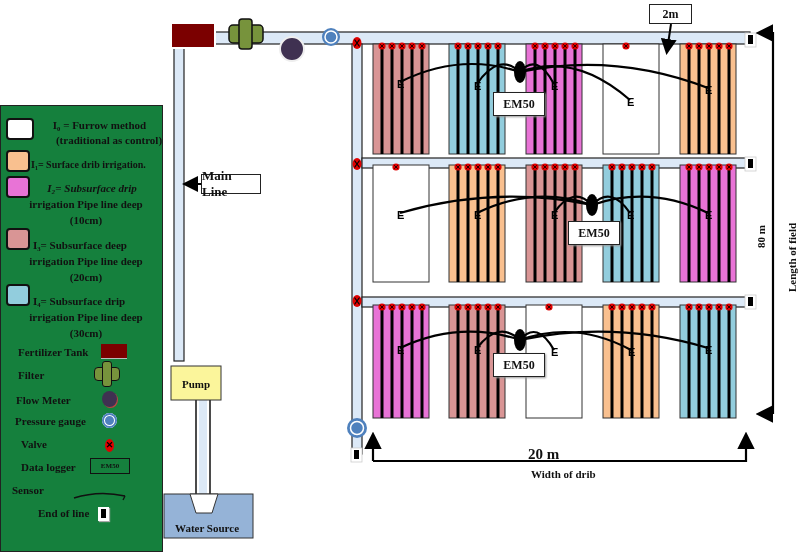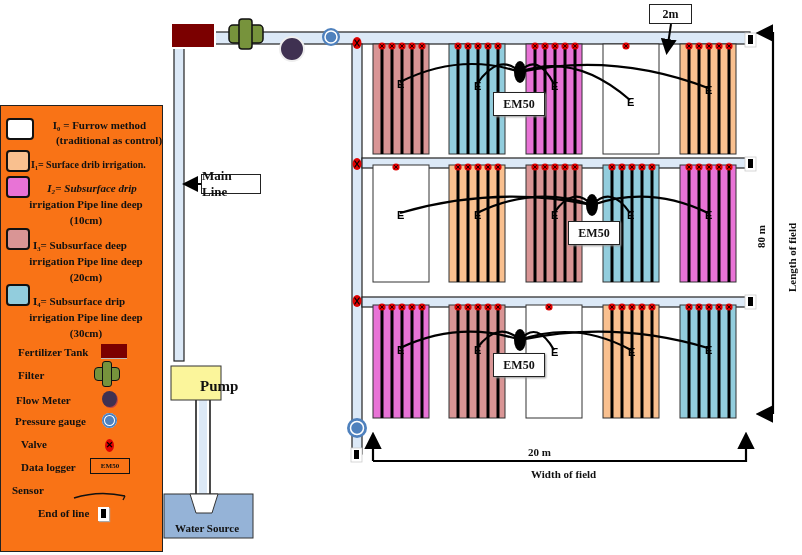--- a/index.html
+++ b/index.html
@@ -1,20 +1,20 @@
 <!DOCTYPE html>
 <html><head>
 <meta charset="utf-8">
 <style>
   html, body { margin:0; padding:0; background:#ffffff; }
   body { width:802px; height:555px; position:relative; overflow:hidden;
          font-family:"Liberation Serif", "DejaVu Serif", serif; font-weight:bold; color:#111; }
   #diagram { position:absolute; left:0; top:0; }
   .legend { position:absolute; left:0; top:105px; width:163px; height:447px;
-            border:1px solid #222; box-sizing:border-box; background:#f97316; }
+            border:1px solid #222; box-sizing:border-box; background:#15803d; }
   .lg-row { position:absolute; left:0; width:163px; font-size:11px; line-height:13px; }
   .swatch { position:absolute; width:24px; height:20px; border:2px solid #111; border-radius:4px; box-sizing:border-box; }
   .lg-text { position:absolute; text-align:center; }
   .label-box { position:absolute; background:#fff; border:1.5px solid #222; box-sizing:border-box;
                font-size:13px; display:flex; align-items:center; justify-content:center; }
   .txt { position:absolute; font-size:11px; white-space:nowrap; }
 </style>
 </head>
 <body>
 
@@ -525,24 +525,24 @@
     <line x1="201" y1="184" x2="186" y2="184" stroke="#000" stroke-width="2" marker-end="url(#ah)"></line>
     <line x1="671" y1="24" x2="667" y2="51" stroke="#000" stroke-width="2" marker-end="url(#ah)"></line>
     <path d="M373 461 L746 461 L746 436" stroke="#000" stroke-width="2.2" fill="none" marker-end="url(#ah)"></path>
     <line x1="373" y1="461" x2="373" y2="436" stroke="#000" stroke-width="2.2" marker-end="url(#ah)"></line>
     <path d="M773 414 L773 33 L760 33" stroke="#000" stroke-width="2.2" fill="none" marker-end="url(#ah)"></path>
     <path d="M773 414 L760 414" stroke="#000" stroke-width="2.2" fill="none" marker-end="url(#ah)"></path>
   </svg>
 
 <div class="label-box" style="left:201px;top:174px;width:60px;height:20px;">Main Line</div>
 <div class="label-box" style="left:649px;top:4px;width:43px;height:20px;font-size:12px;">2m</div>
-<div class="txt" style="left:528px;top:446px;font-size:11px;">20 m</div>
-<div class="txt" style="left:531px;top:468px;font-size:11px;">Width of field</div>
+<div class="txt" style="left:528px;top:446px;font-size:15px;">20 m</div>
+<div class="txt" style="left:531px;top:468px;font-size:11px;">Width of drib</div>
 <div class="txt" style="left:755px;top:248px;font-size:11px;transform:rotate(-90deg);transform-origin:left top;">80 m</div>
 <div class="txt" style="left:786px;top:292px;font-size:11px;transform:rotate(-90deg);transform-origin:left top;">Length of field</div>
-<div class="txt" style="left:182px;top:378px;font-size:15px;margin-left:18px;">Pump</div>
+<div class="txt" style="left:182px;top:378px;font-size:11px;">Pump</div>
 <div class="txt" style="left:175px;top:522px;font-size:11px;">Water Source</div>
 
 <div id="loggers">
     <div class="label-box" style="left: 493px; top: 92px; width: 52px; height: 24px; font-size: 12px; box-shadow: rgb(153, 153, 153) 1px 1px 2px;">EM50</div>
     <div class="label-box" style="left: 568px; top: 221px; width: 52px; height: 24px; font-size: 12px; box-shadow: rgb(153, 153, 153) 1px 1px 2px;">EM50</div>
     <div class="label-box" style="left: 493px; top: 353px; width: 52px; height: 24px; font-size: 12px; box-shadow: rgb(153, 153, 153) 1px 1px 2px;">EM50</div>
   </div>
 
 </body></html>

